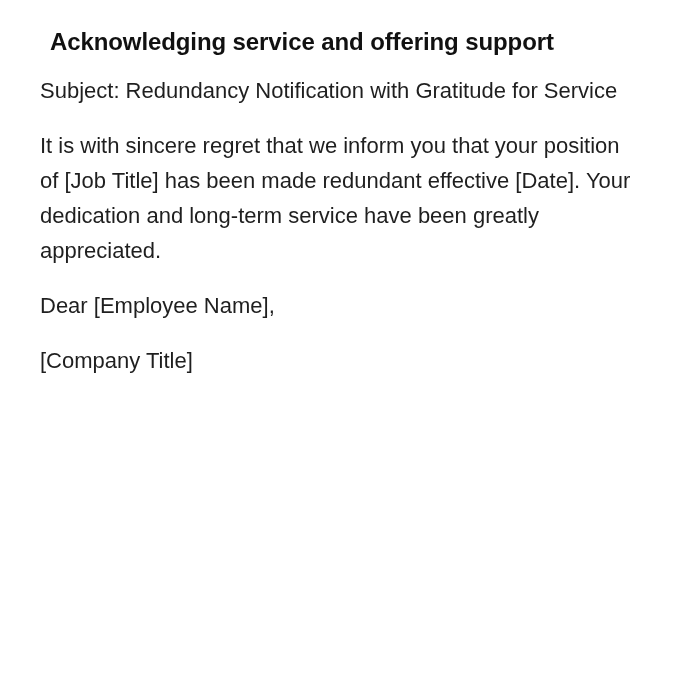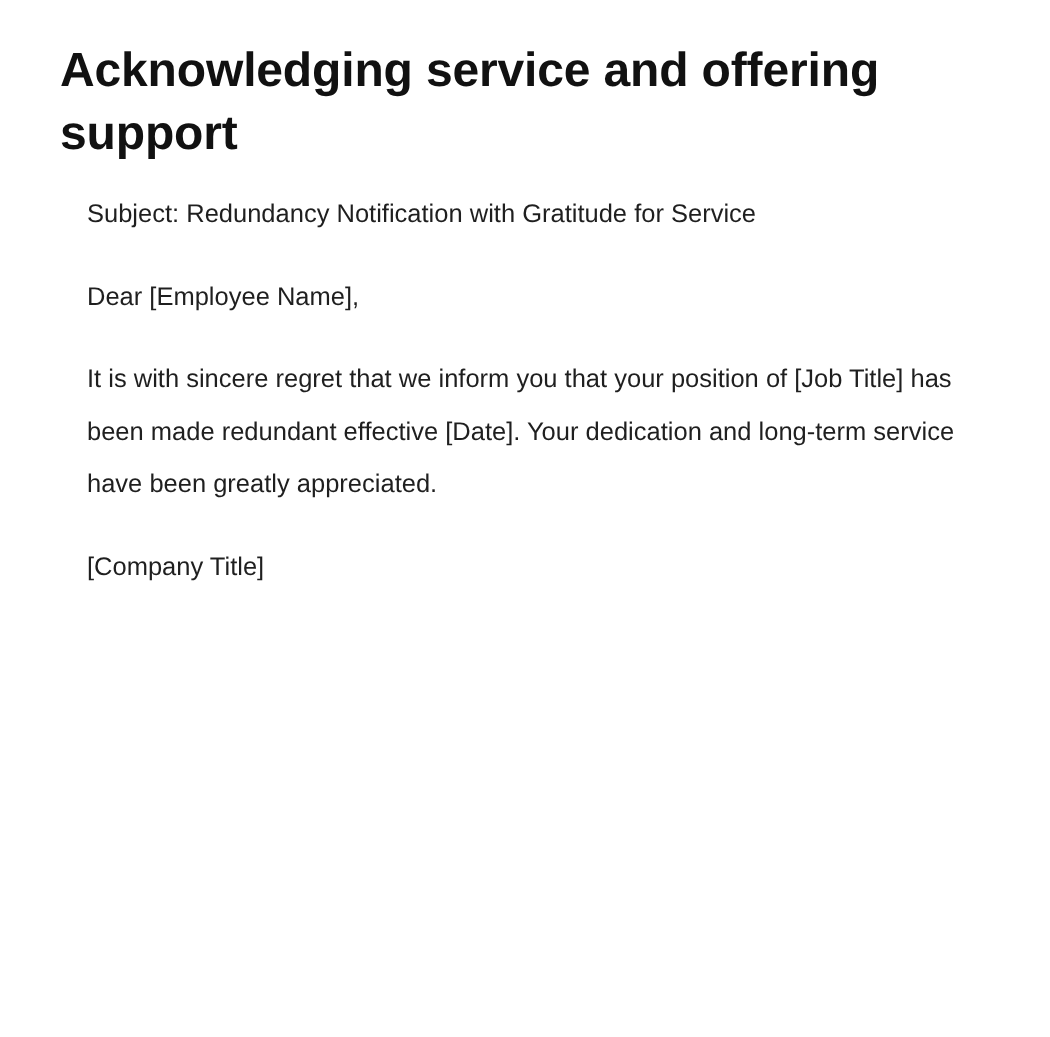--- a/index.html
+++ b/index.html
@@ -15,41 +15,41 @@
     -webkit-font-smoothing: antialiased;
   }
   .document {
     box-sizing: border-box;
     width: 700px;
     height: 691px;
     padding: 26px 56px 0 40px;
     background: #ffffff;
   }
   .doc-title {
-    font-size: 32px;
+    font-size: 24px;
     font-weight: bold;
     line-height: 1.3;
     color: #111111;
-    margin: 0 0 16px 0;
+    margin: 0 0 16px 10px;
     letter-spacing: -0.1px;
   }
   .doc-paragraph {
-    font-size: 17px;
+    font-size: 22px;
     line-height: 35px;
     color: #1f1f1f;
-    margin: 0 0 20px 18px;
+    margin: 0 0 20px 0;
     max-width: 605px;
     font-weight: normal;
   }
   .doc-paragraph:last-child {
     margin-bottom: 0;
   }
 </style>
 </head>
 <body>
 
 <div class="document">
   <h1 class="doc-title">Acknowledging service and offering support</h1>
   <p class="doc-paragraph">Subject: Redundancy Notification with Gratitude for Service</p>
+  <p class="doc-paragraph">It is with sincere regret that we inform you that your position of [Job Title] has been made redundant effective [Date]. Your dedication and long-term service have been greatly appreciated.</p>
   <p class="doc-paragraph">Dear [Employee Name],</p>
-  <p class="doc-paragraph">It is with sincere regret that we inform you that your position of [Job Title] has been made redundant effective [Date]. Your dedication and long-term service have been greatly appreciated.</p>
   <p class="doc-paragraph">[Company Title]</p>
 </div>
 
 </body></html>

